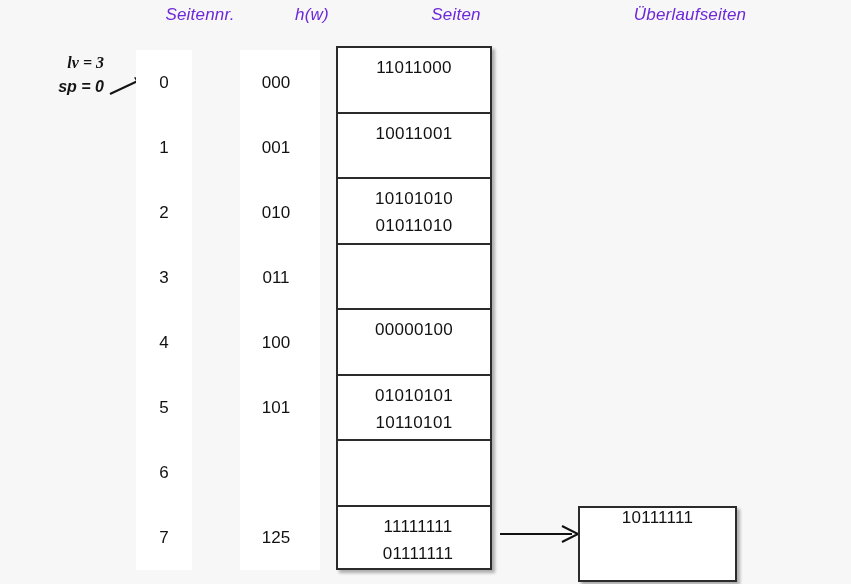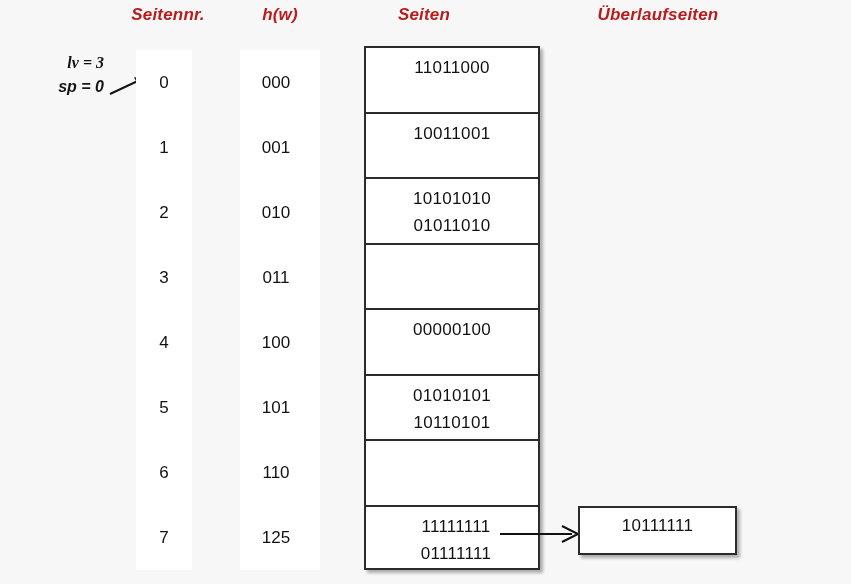--- a/index.html
+++ b/index.html
@@ -17,24 +17,25 @@
     position: relative;
     width: 851px;
     height: 584px;
   }
 
   
   .col-header {
     position: absolute;
     font-style: italic;
     font-size: 17px;
-    font-weight: 700;
-    color: #b91c1c;
+    font-weight: 400;
+    color: #6d28d9;
     white-space: nowrap;
     letter-spacing: 0.2px;
+    margin-left: 32px;
   }
   #hdr-seitennr { left: 126px; top: 5px; width: 84px; text-align: center; }
   #hdr-hw       { left: 248px; top: 5px; width: 64px; text-align: center; }
   #hdr-seiten   { left: 379px; top: 5px; width: 90px; text-align: center; }
   #hdr-ueber    { left: 578px; top: 5px; width: 160px; text-align: center; }
 
   
   .param-label {
     position: absolute;
     font-style: italic;
@@ -74,23 +75,23 @@
     font-size: 17px;
     color: #111111;
     text-align: center;
   }
   .strip-cell.num { left: 136px; width: 56px; }
   .strip-cell.hw  { left: 236px; width: 80px; }
 
   
   #seiten-box {
     position: absolute;
-    left: 364px;
+    left: 336px;
     top: 46px;
-    width: 176px;
+    width: 156px;
     height: 524px;
     background: #ffffff;
     border: 2px solid #2b2b2b;
     box-sizing: border-box;
     box-shadow: 3px 3px 3px rgba(0,0,0,0.30);
   }
   .seiten-row {
     position: relative;
     height: 65.5px;
     box-sizing: border-box;
@@ -108,29 +109,28 @@
     line-height: 27px;
     letter-spacing: 0.3px;
   }
 
   
   #overflow-box {
     position: absolute;
     left: 578px;
     top: 506px;
     width: 159px;
-    height: 49px;
+    height: 76px;
     background: #ffffff;
     border: 2px solid #2b2b2b;
     box-sizing: border-box;
     box-shadow: 3px 3px 3px rgba(0,0,0,0.30);
     display: flex;
     align-items: flex-start;
     justify-content: center;
-    padding-top: 8px;
   }
   #overflow-box .rec {
     font-size: 17px;
     color: #111111;
     letter-spacing: 0.3px;
   }
 
   #overflow-arrow {
     position: absolute;
     left: 500px;
@@ -168,21 +168,20 @@
   <div class="strip-cell num" style="top:375px">5</div>
   <div class="strip-cell num" style="top:440px">6</div>
   <div class="strip-cell num" style="top:505px">7</div>
 
   <div class="strip-cell hw" style="top:50px">000</div>
   <div class="strip-cell hw" style="top:115px">001</div>
   <div class="strip-cell hw" style="top:180px">010</div>
   <div class="strip-cell hw" style="top:245px">011</div>
   <div class="strip-cell hw" style="top:310px">100</div>
   <div class="strip-cell hw" style="top:375px">101</div>
-  <div class="strip-cell hw" style="top:440px">110</div>
   <div class="strip-cell hw" style="top:505px">125</div>
 
   <div id="seiten-box">
     <div class="seiten-row">
       <span class="rec">11011000</span>
     </div>
     <div class="seiten-row">
       <span class="rec">10011001</span>
     </div>
     <div class="seiten-row">

